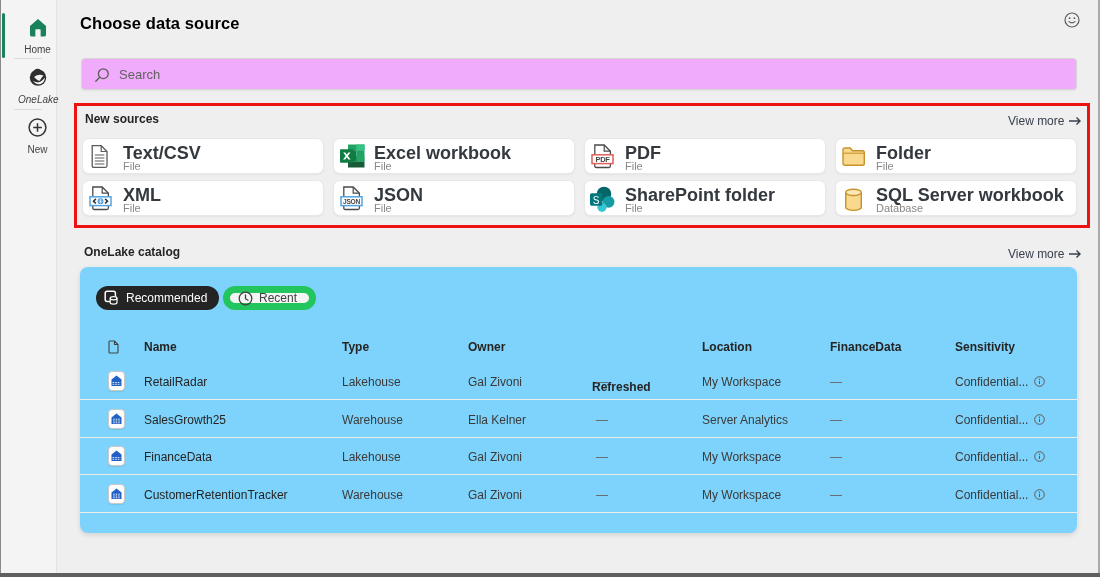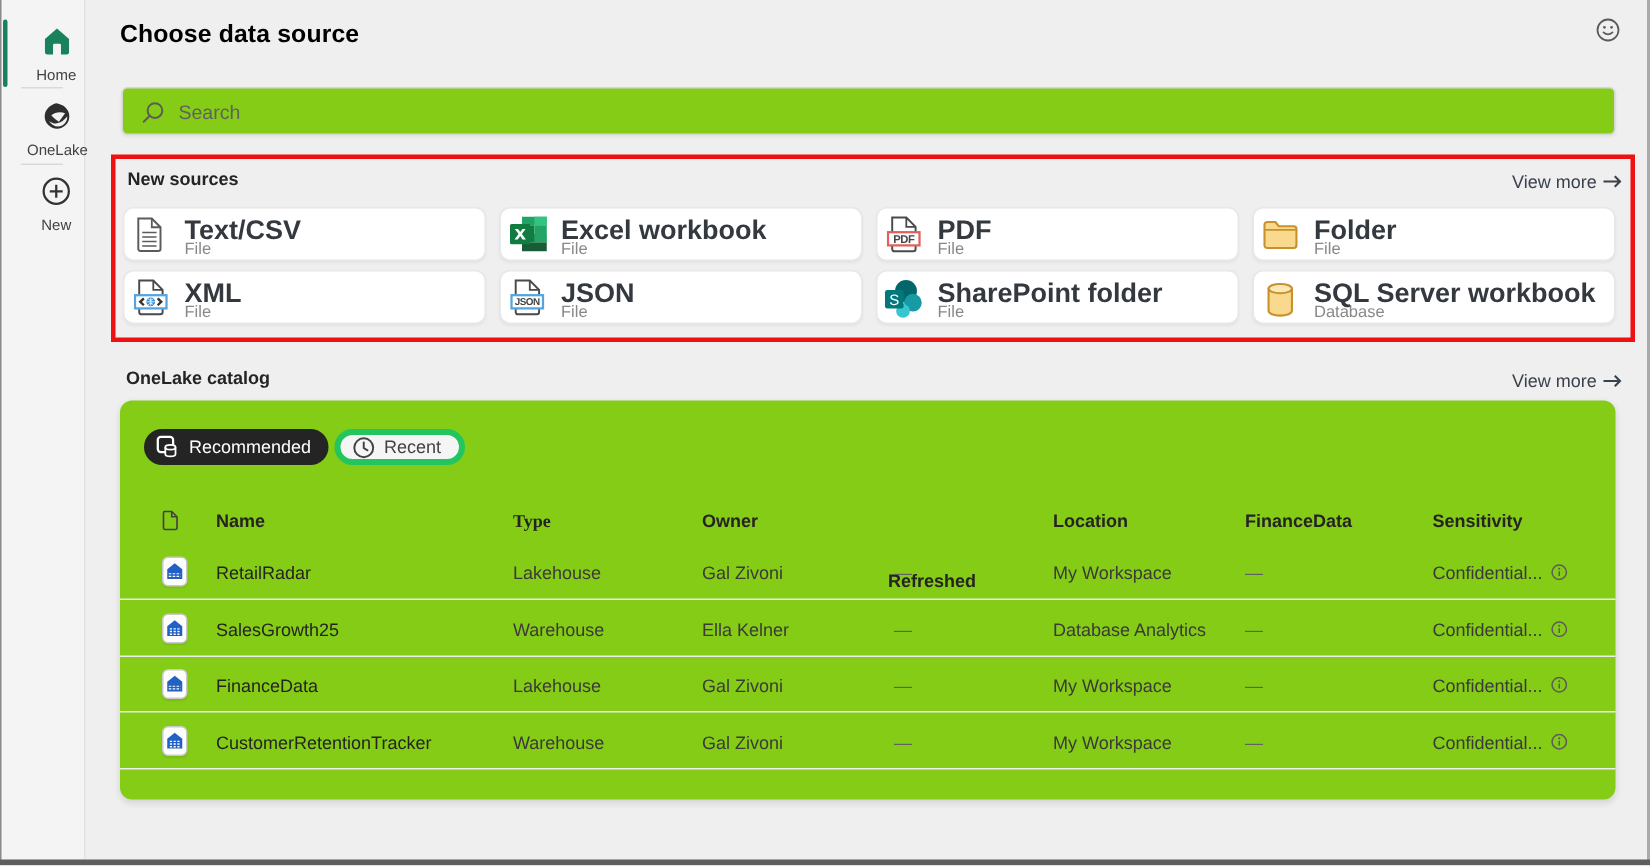--- a/index.html
+++ b/index.html
@@ -18,42 +18,42 @@
   #greenbar { left:2px; top:13px; width:3px; height:45px; background:#19825c; border-radius:2px; }
   .side-item { position:absolute; width:56px; text-align:center;padding-left:17px; }
   .side-label { font-size:10px; color:#424242; display:block; }
   .side-div { position:absolute; left:14px; width:28px; height:1px; background:#d9d9d9; }
 
   
   #title { left:80px; top:14px; font-size:16.5px; font-weight:700; color:#000000; letter-spacing:0.1px; }
   #smiley { left:1064px; top:12px; }
 
   
-  #search { left:81px; top:58px; width:996px; height:32px; background:#84cc16; border:1px solid #d6d6d6; border-radius:4px; box-shadow:0 1px 2px rgba(0,0,0,0.06); }
+  #search { left:81px; top:58px; width:996px; height:32px; background:#f0abfc; border:1px solid #d6d6d6; border-radius:4px; box-shadow:0 1px 2px rgba(0,0,0,0.06); }
   #search .ph { position:absolute; left:37px; top:8px; font-size:13px; color:#616161; }
   #search svg { position:absolute; left:12px; top:8px; }
 
   
   #redbox { left:74px; top:103px; width:1016px; height:125px; border:3px solid #ee1111; z-index:50; pointer-events:none; }
 
   .sec-label { font-size:12px; font-weight:700; color:#252423; }
   .view-more { font-size:12px; color:#39414d; }
 
   
   .tile { position:absolute; width:242px; height:36px; background:#fff; border:1px solid #e8e8e8; border-radius:7px; box-shadow:0 1px 2px rgba(0,0,0,0.05); }
   .tile .ticon { position:absolute; left:0; top:0; width:36px; height:36px; }
   .tile .t1 { position:absolute; left:40px; top:4px; font-size:18px; font-weight:700; color:#33393f; }
   .tile .t2 { position:absolute; left:40px; top:21px; font-size:11px; color:#8a8886; }
 
   
-  #card { left:80px; top:267px; width:997px; height:266px; background:#84cc16; border-radius:8px; box-shadow:0 2px 5px rgba(0,0,0,0.12); }
+  #card { left:80px; top:267px; width:997px; height:266px; background:#7dd3fc; border-radius:8px; box-shadow:0 2px 5px rgba(0,0,0,0.12); }
 
   .pill { position:absolute; top:19px; height:24px; border-radius:12px; font-size:12px; display:flex; align-items:center; }
   #pill-rec { left:16px; background:#242424; color:#fff; padding:0 12px 0 8px; font-weight:400; }
-  #pill-recent { left:143px; background:#f5f5f5; border:4px solid #22c55e; color:#424242; padding:0 12px 0 8px; }
+  #pill-recent { left:143px; background:#f5f5f5; border:7px solid #22c55e; color:#424242; padding:0 12px 0 8px; }
   .pill svg { margin-right:6px; }
 
   
   .th { position:absolute; font-size:12px; font-weight:700; color:#252423; top:0; }
   .td { position:absolute; font-size:12px; color:#3b3a39; }
   #thead { position:absolute; left:0; top:73px; width:997px; height:26px;padding-left:23px; }
   .row { position:absolute; left:0; width:997px; height:38px; border-bottom:1px solid #ededed; }
   .rowicon { position:absolute; left:28px; top:9px; width:17px; height:20px; border:1px solid #c9c9c9; border-radius:4px; background:#fdfdfd; box-shadow:0 1px 1px rgba(0,0,0,0.08); }
 </style>
 </head>
@@ -71,21 +71,21 @@
   </div>
   <div class="side-div" style="top:58px;"></div>
 
   <div class="side-item" style="left:1px; top:68px;">
     <svg width="18" height="18" viewBox="0 0 18 18">
       <circle cx="9" cy="9.6" r="8.2" fill="#2e2e2e"></circle>
       <circle cx="8.6" cy="4.4" r="3.6" fill="#2e2e2e"></circle>
       <path d="M5.2 8.9 C7.6 6.8 11.3 6.2 14.4 7.5 L10.3 13.1 C8.3 12 6.5 10.6 5.2 8.9 Z" fill="#f2f2f2"></path>
       <path d="M3.6 12.6 C6.4 14.9 10.6 15.2 14.2 11.4 C14.9 10.7 15.3 10.2 15.8 9.5 C16 12.2 14.6 14.7 12.1 15.8 C9.1 17.1 5.6 15.8 3.6 12.6 Z" fill="#f2f2f2"></path>
     </svg>
-    <span class="side-label" style="margin-top:4px;">OneLake</span>
+    <span class="side-label" style="margin-top:4px;font-style:italic;">OneLake</span>
   </div>
   <div class="side-div" style="top:109px;"></div>
 
   <div class="side-item" style="left:1px; top:118px;">
     <svg width="19" height="19" viewBox="0 0 19 19">
       <circle cx="9.5" cy="9.5" r="8.4" fill="none" stroke="#333" stroke-width="1.5"></circle>
       <path d="M9.5 5.2 V13.8 M5.2 9.5 H13.8" stroke="#333" stroke-width="1.5"></path>
     </svg>
     <span class="side-label" style="margin-top:3px;">New</span>
   </div>
@@ -239,21 +239,21 @@
         <path d="M7.5 4 V7.7 L10 9.2" fill="none" stroke="#424242" stroke-width="1.3" stroke-linecap="round"></path>
       </svg>
       Recent
     </div>
 
     <div id="thead">
       <svg class="abs" style="left:27px; top:0px;" width="13" height="14" viewBox="0 0 13 14">
         <path d="M2.5 1 H7.5 L11 4.5 V12 Q11 13 10 13 H3 Q2 13 2 12 V2 Q2 1 2.5 1 Z M7.5 1 V4.5 H11" fill="none" stroke="#424242" stroke-width="1.1"></path>
       </svg>
       <span class="th" style="left:64px;">Name</span>
-      <span class="th" style="left:262px;font-family:Liberation Serif, serif;">Type</span>
+      <span class="th" style="left:262px;">Type</span>
       <span class="th" style="left:388px;">Owner</span>
       <span class="th" style="left:512px;margin-top:40px;">Refreshed</span>
       <span class="th" style="left:622px;">Location</span>
       <span class="th" style="left:750px;">FinanceData</span>
       <span class="th" style="left:875px;">Sensitivity</span>
     </div>
 
     <div id="rows">
         <div class="row" style="top:95px;">
     <div class="rowicon">
@@ -279,21 +279,21 @@
     <div class="rowicon">
             <svg width="11" height="12" viewBox="0 0 11 12" style="position:absolute;left:2px;top:3px;">
   <path d="M0.5 4.5 L5.5 0.5 L10.5 4.5 V11 H0.5 Z" fill="#2160c4"></path>
   <path d="M2.2 6.2 H8.8 M2.2 8 H8.8 M2.2 9.8 H8.8" stroke="#fff" stroke-width="0.9" stroke-dasharray="1.5 1"></path>
 </svg>
           </div>
     <span class="td" style="left:64px; top:13px; color:#252423;">SalesGrowth25</span>
     <span class="td" style="left:262px; top:13px;">Warehouse</span>
     <span class="td" style="left:388px; top:13px;">Ella Kelner</span>
     <span class="td" style="left:516px; top:13px; color:#616161;">—</span>
-    <span class="td" style="left:622px; top:13px;">Database Analytics</span>
+    <span class="td" style="left:622px; top:13px;">Server Analytics</span>
     <span class="td" style="left:750px; top:13px; color:#616161;">—</span>
     <span class="td" style="left:875px; top:13px;">Confidential...</span>
     <svg class="abs" style="left:954px; top:14px;" width="11" height="11" viewBox="0 0 11 11">
       <circle cx="5.5" cy="5.5" r="4.8" fill="none" stroke="#5d5b58" stroke-width="1"></circle>
       <path d="M5.5 4.8 V8" stroke="#5d5b58" stroke-width="1"></path>
       <circle cx="5.5" cy="3.2" r="0.7" fill="#5d5b58"></circle>
     </svg>
   </div>
         <div class="row" style="top:170.2px;">
     <div class="rowicon">

